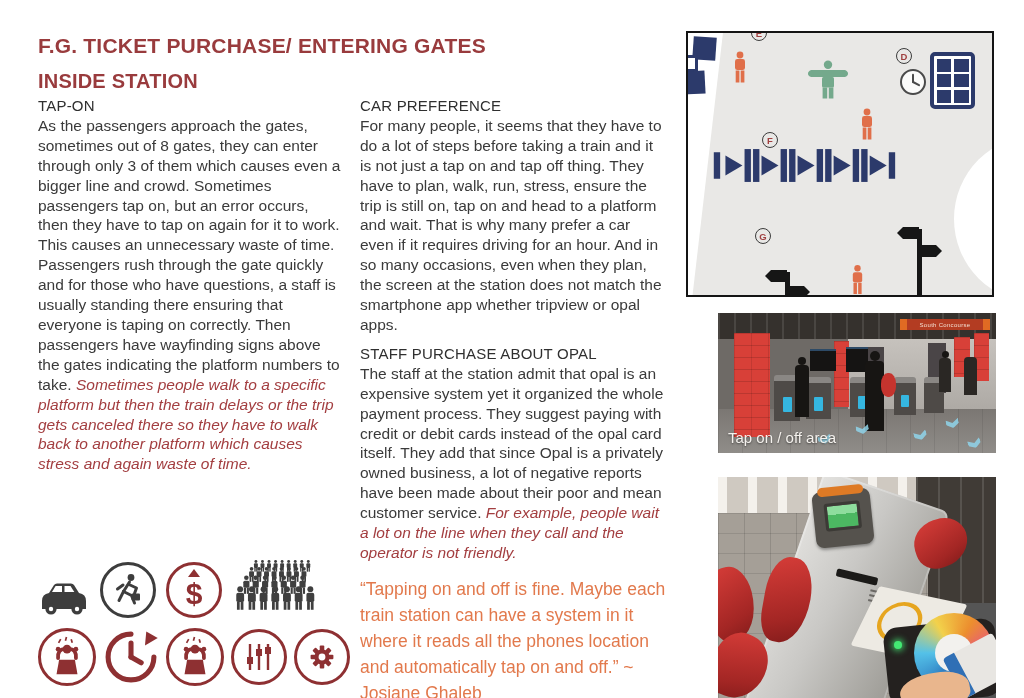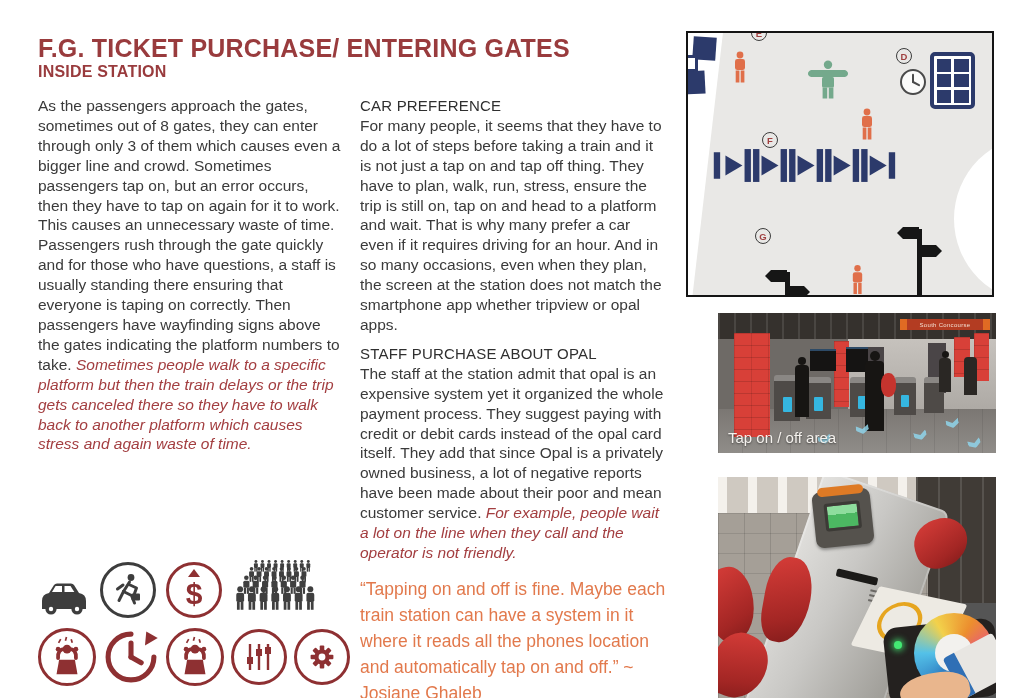--- a/index.html
+++ b/index.html
@@ -7,22 +7,22 @@
     --navy:#2c3a6b; --fig-orange:#e06f4a; --fig-green:#74a98c;
     --icon-dark:#3d3d3d; --icon-red:#8e3032;
   }
   *{margin:0;padding:0;box-sizing:border-box;}
   html,body{background:#ffffff;}
   body{font-family:"Liberation Sans","DejaVu Sans",sans-serif;color:var(--ink);}
   .page{position:relative;width:1024px;height:698px;background:#fff;overflow:hidden;}
 
   
   .hdr{position:absolute;left:38px;top:34px;width:620px;}
-  .hdr h1{font-size:25px;font-weight:bold;color:var(--maroon);letter-spacing:.2px;}
-  .hdr h2{font-size:16px;font-weight:bold;color:var(--maroon);margin-top:0;letter-spacing:.2px;}
+  .hdr h1{font-size:21px;font-weight:bold;color:var(--maroon);letter-spacing:.2px;}
+  .hdr h2{font-size:20px;font-weight:bold;color:var(--maroon);margin-top:12px;letter-spacing:.2px;}
 
   
   .col{position:absolute;top:96px;font-size:15.5px;line-height:19.9px;color:var(--ink);}
   .col-left{left:38px;width:304px;}
   .col-right{left:360px;width:308px;}
   .sec-h{font-size:15px;color:#2f2f2f;letter-spacing:.2px;}
   .col p{margin-bottom:0;}
   .col .gap{height:9px;}
   .red{color:var(--red-text);font-style:italic;}
   .quote{margin-top:13px;font-size:17.5px;line-height:26px;color:var(--orange);}
@@ -124,20 +124,21 @@
 <body>
 
 <div class="page">
 
   <div class="hdr">
     <h1>F.G. TICKET PURCHASE/ ENTERING GATES</h1>
     <h2>INSIDE STATION</h2>
   </div>
 
   <section class="col col-left">
+    <div class="sec-h">TAP-ON</div>
     <p><span>As the passengers approach the gates, sometimes out of 8 gates, they can enter through only 3 of them which causes even a bigger line and crowd. Sometimes passengers tap on, but an error occurs, then they have to tap on again for it to work. This causes an unnecessary waste of time. Passengers rush through the gate quickly and for those who have questions, a staff is usually standing there ensuring that everyone is taping on correctly. Then passengers have wayfinding signs above the gates indicating the platform numbers to take. </span><span class="red">Sometimes people walk to a specific platform but then the train delays or the trip gets canceled there so they have to walk back to another platform which causes stress and again waste of time.</span></p>
   </section>
 
   <section class="col col-right">
     <div class="sec-h">CAR PREFERENCE</div>
     <p>For many people, it seems that they have to do a lot of steps before taking a train and it is not just a tap on and tap off thing. They have to plan, walk, run, stress, ensure the trip is still on, tap on and head to a platform and wait. That is why many prefer a car even if it requires driving for an hour. And in so many occasions, even when they plan, the screen at the station does not match the smartphone app whether tripview or opal apps.</p>
     <div class="gap"></div>
     <div class="sec-h">STAFF PURCHASE ABOUT OPAL</div>
     <p><span>The staff at the station admit that opal is an expensive system yet it organized the whole payment process. They suggest paying with credit or debit cards instead of the opal card itself. They add that since Opal is a privately owned business, a lot of negative reports have been made about their poor and mean customer service. </span><span class="red">For example, people wait a lot on the line when they call and the operator is not friendly.</span></p>
     <div class="quote">“Tapping on and off is fine. Maybe each train station can have a system in it where it reads all the phones location and automatically tap on and off.” ~ Josiane Ghaleb</div>

